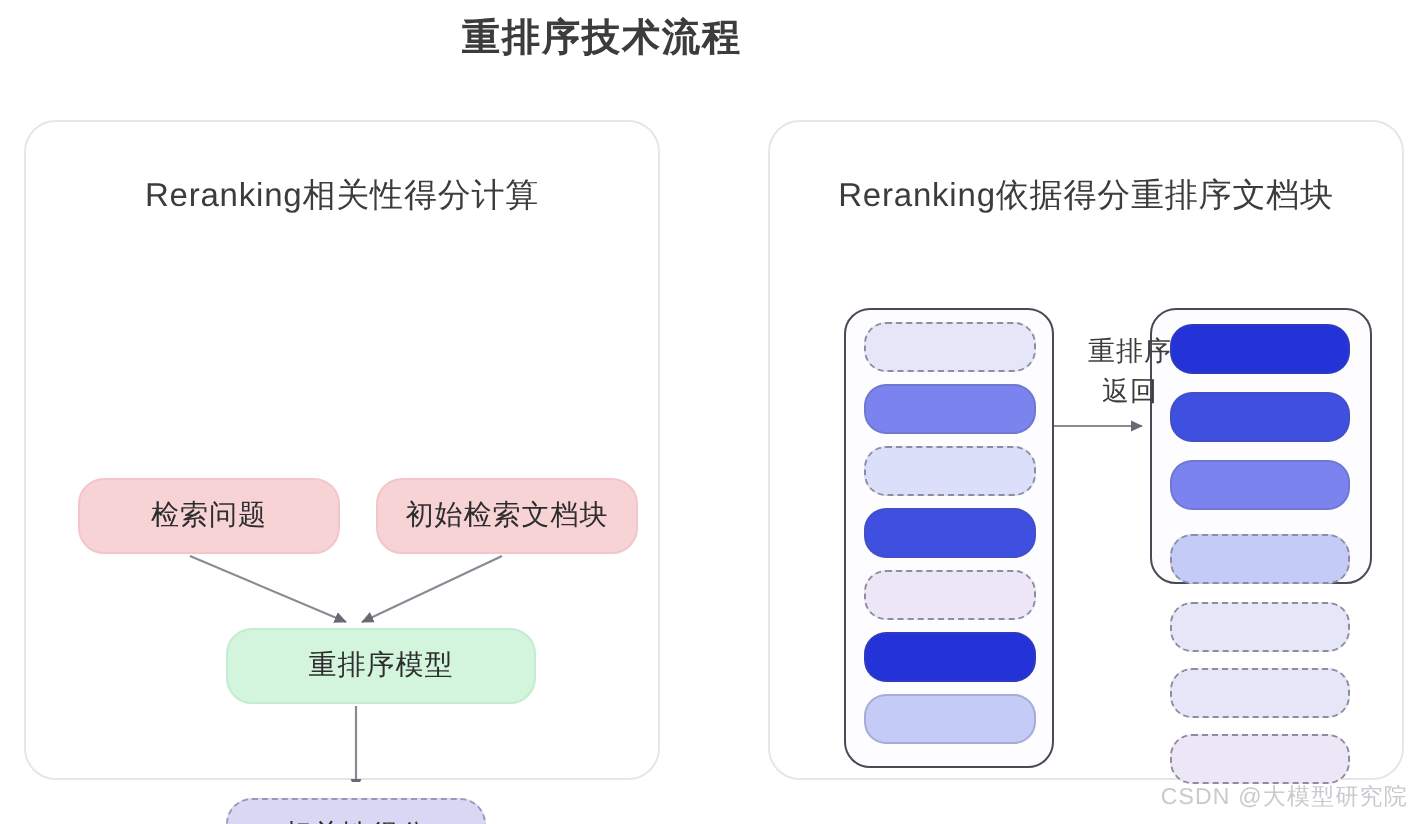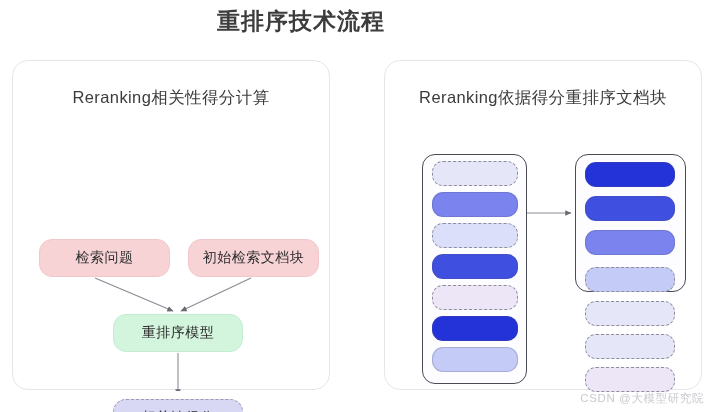--- a/index.html
+++ b/index.html
@@ -16,21 +16,21 @@
     color: #3a3a3a;
   }
 
   
   #page-title {
     position: absolute;
     top: 6px;
     left: 0;
     width: 602px;
     text-align: center;
-    font-size: 23px;
+    font-size: 19px;
     font-weight: bold;
     letter-spacing: 1px;
     color: #3c3c3c;
   }
 
   
   .panel {
     position: absolute;
     background: #ffffff;
     border: 1px solid #e6e6ea;
@@ -63,21 +63,21 @@
     font-size: 14px;
     color: #2d2d2d;
     letter-spacing: .5px;
   }
   .node-pink   { background: #f7d3d6; border: 1px solid #f2c6ca; }
   .node-green  { background: #d4f5dd; border: 1px solid #c3ecd0; }
   .node-purple { background: #d9d8f4; border: 1.3px dashed #9a97b8; }
 
   #node-query      { left: 26px;  top: 178px; width: 131px; height: 38px; }
   #node-docs       { left: 175px; top: 178px; width: 131px; height: 38px; }
-  #node-model      { left: 100px; top: 253px; width: 130px; height: 38px; }
+  #node-model      { left: 100px; top: 253px; width: 155px; height: 38px; }
   #node-score      { left: 100px; top: 338px; width: 130px; height: 38px; }
 
   .flow-svg {
     position: absolute;
     left: 0; top: 0;
     width: 318px; height: 330px;
     pointer-events: none;
   }
 
   
@@ -191,15 +191,16 @@
 
   <svg id="transfer-svg">
     <defs>
       <marker id="ah2" markerWidth="7" markerHeight="7" refX="5.2" refY="3" orient="auto">
         <path d="M0,0.4 L5.6,3 L0,5.6 z" fill="#6a6a74"></path>
       </marker>
     </defs>
     <path d="M 142 152 L 186 152" stroke="#8a8a95" stroke-width="1.1" fill="none" marker-end="url(#ah2)"></path>
   </svg>
 
+  <div class="mid-label" id="label-rerank">重排序<br>返回</div>
 </div>
 
 <div id="watermark">CSDN @大模型研究院</div>
 
 </body></html>

